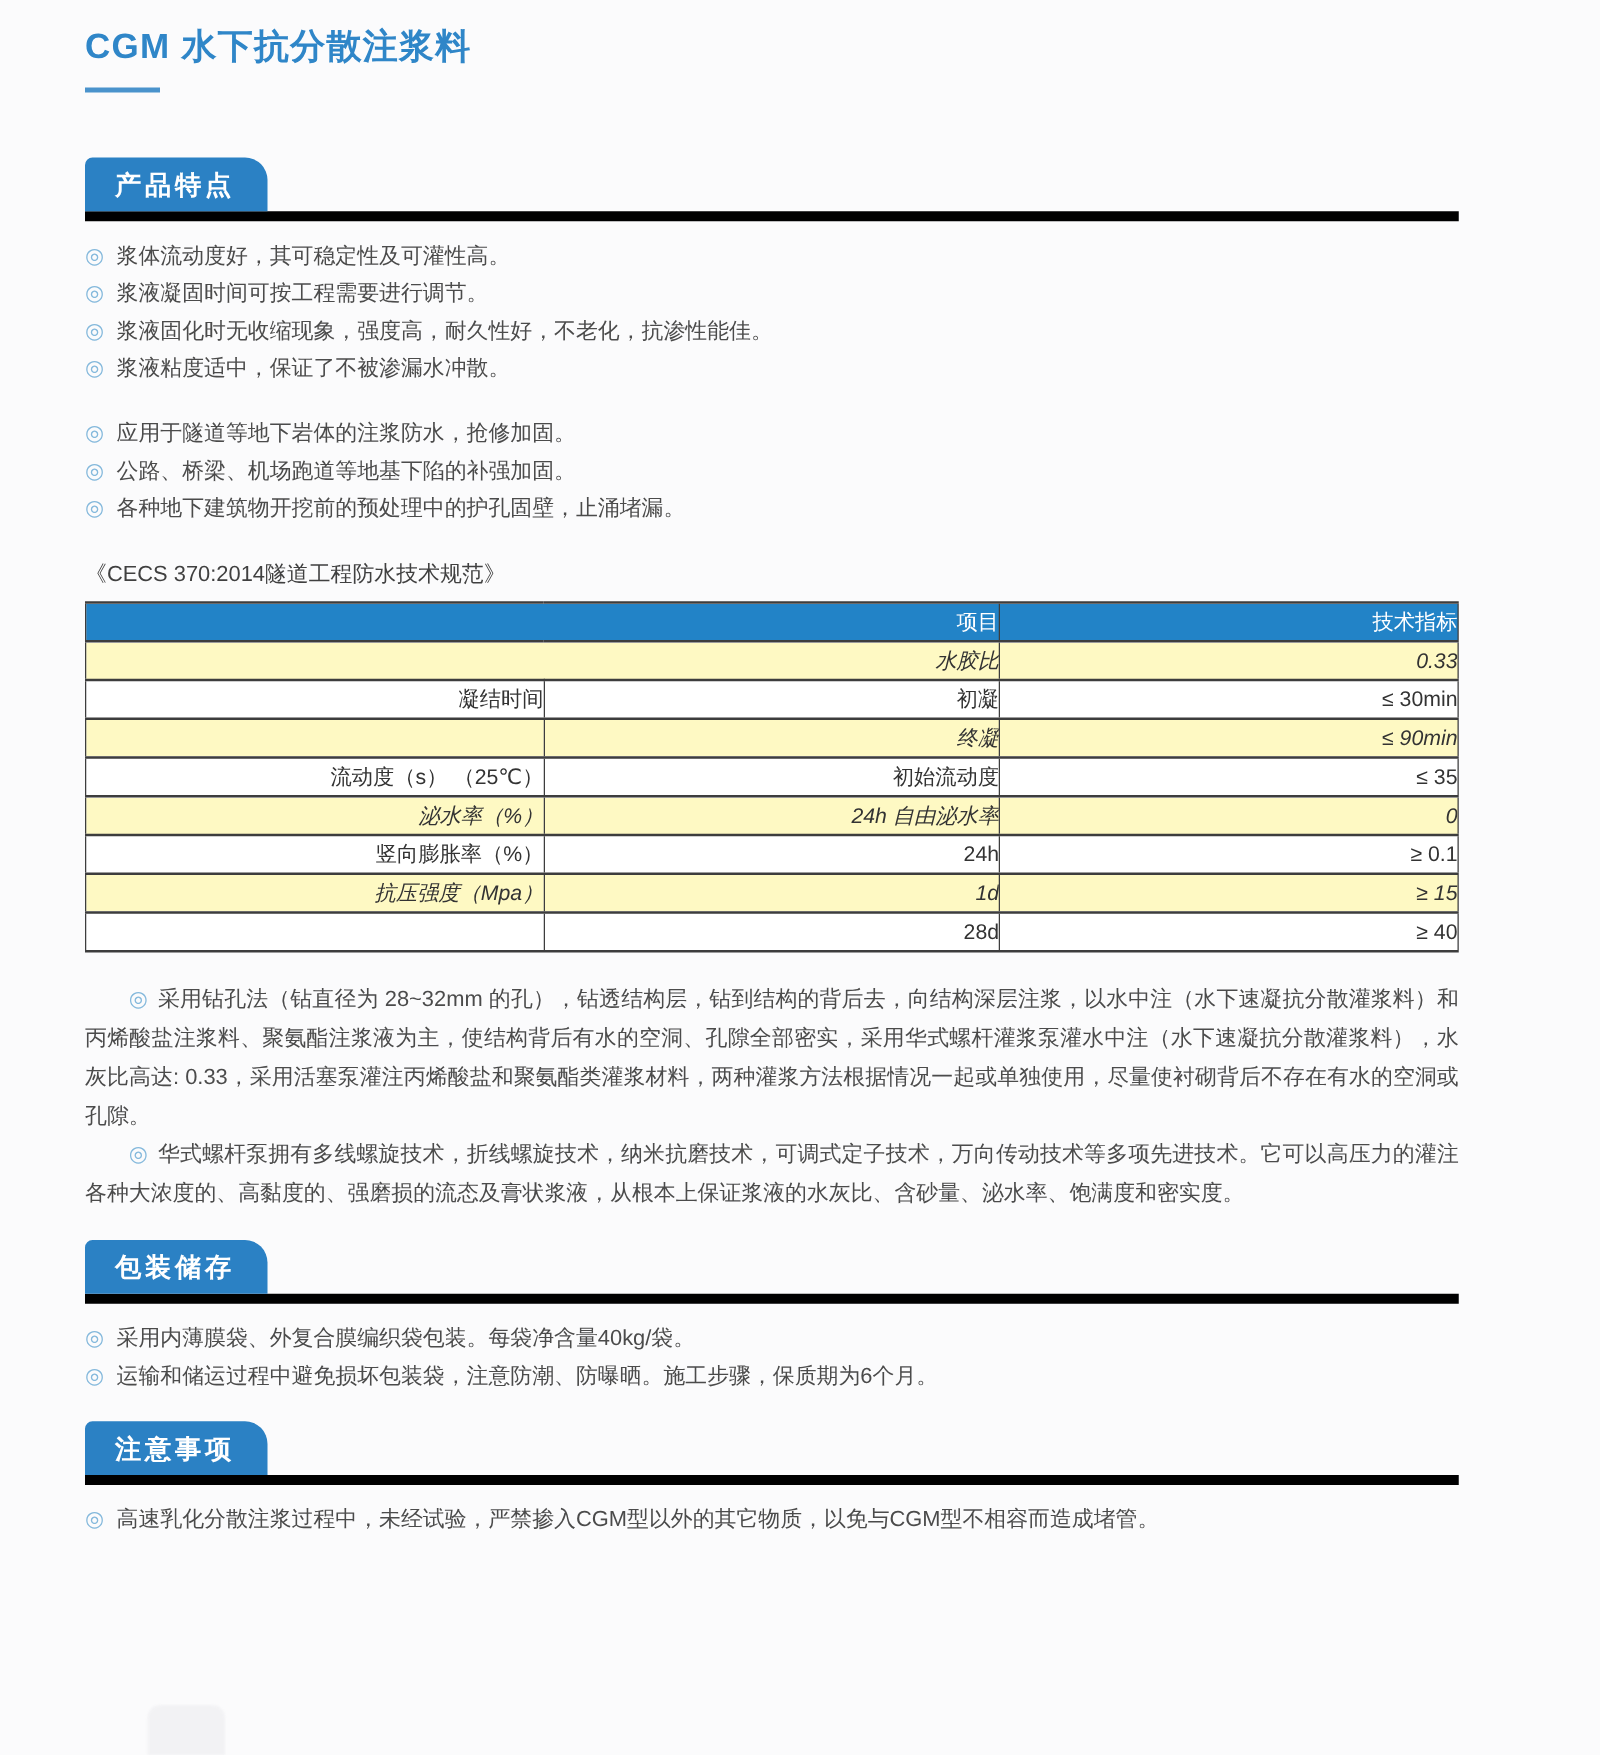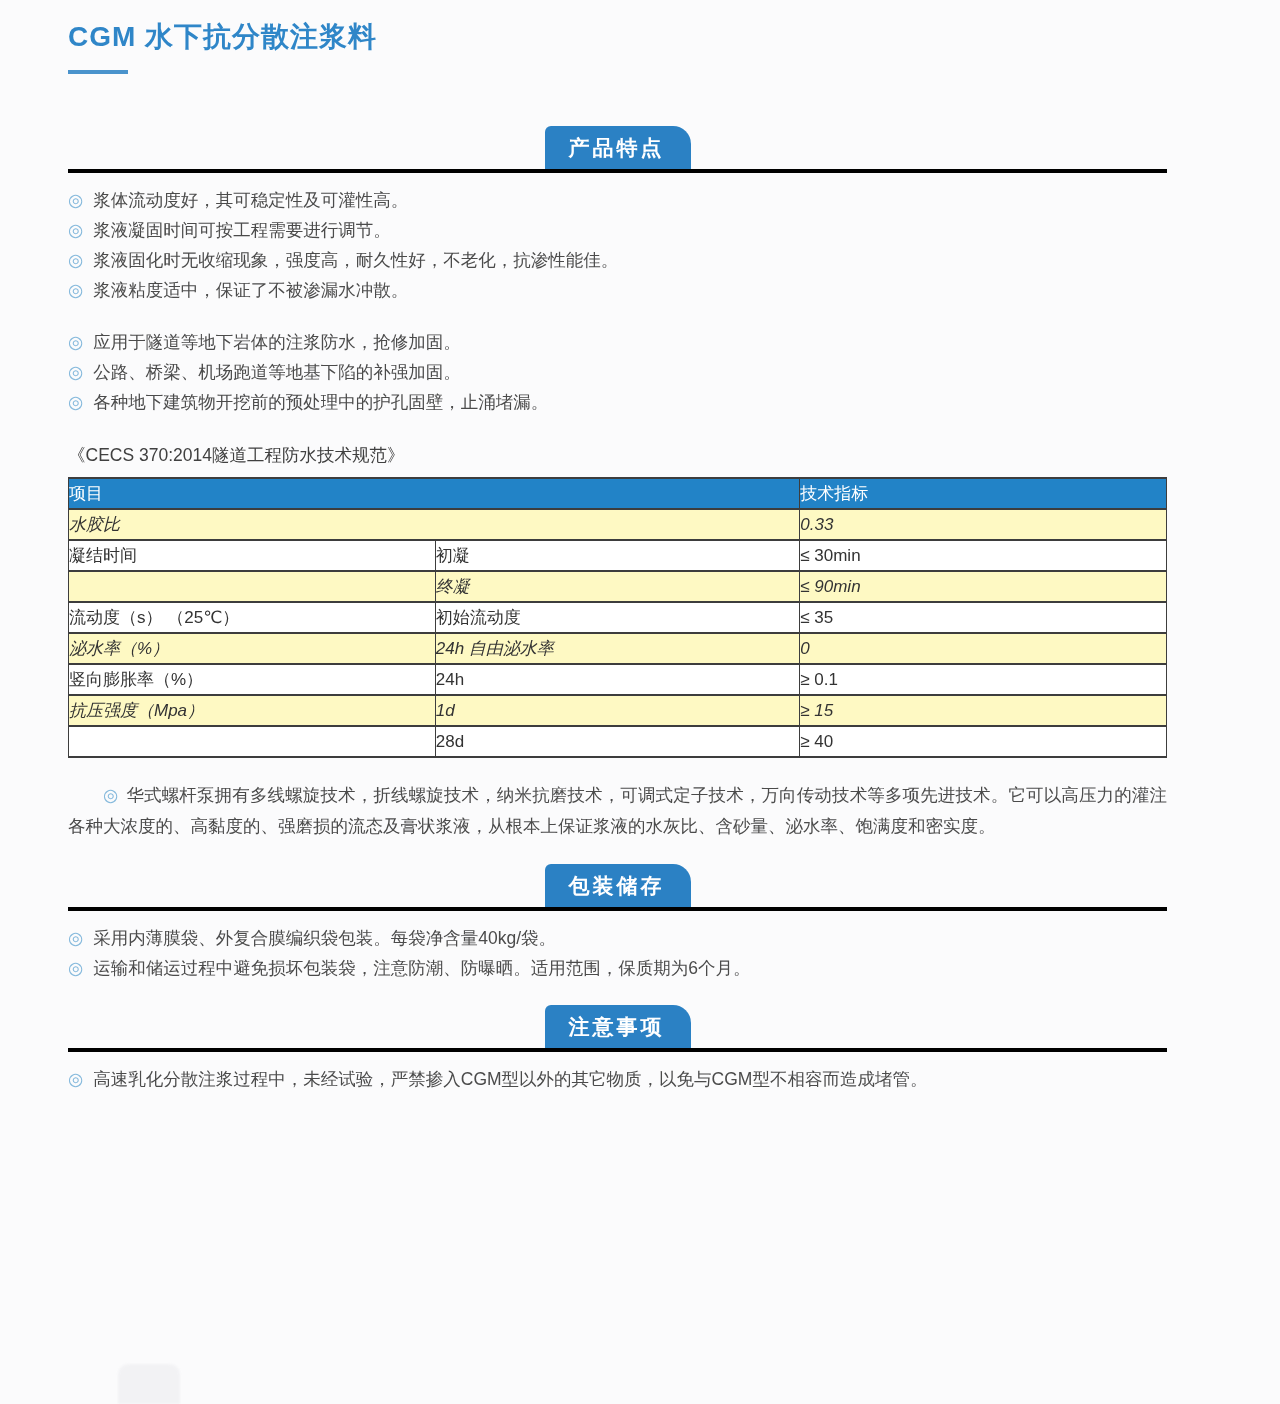--- a/index.html
+++ b/index.html
@@ -13,37 +13,37 @@
   .content { width:1099px; margin-left:68px; padding-top:20px; position:relative; }
 
   .page-title {
     margin:0; color:#2f86c8; font-size:28px; font-weight:bold;
     letter-spacing:1px; line-height:34px;
   }
   .title-dash { width:60px; height:4px; background:#4a93cc; margin-top:16px; }
 
   .section { margin-top:22px; }
   .section.first { margin-top:52px; }
-  .section-head { border-bottom:4px solid #000000;text-align:center; }
+  .section-head { border-bottom:8px solid #000000; }
   .tab {
     display:inline-block; background:#2b81c4; color:#fff;
     font-size:21px; font-weight:bold; letter-spacing:3px;
     padding:8px 26px 7px 24px; border-radius:6px 18px 0 0;
   }
 
   ul.bullets { list-style:none; margin:12px 0 0; padding:0; }
   ul.bullets li { display:flex; align-items:flex-start; font-size:17.5px; color:#4b4b4b; line-height:30px; }
   .bullet { color:#85b9dc; margin-right:10px; flex:0 0 auto; }
 
   .standards { margin-top:5px; text-align:left; color:#404040; font-size:17.5px; line-height:33px; }
 
   table.spec { width:100%; border-collapse:collapse; margin-top:5px; table-layout:fixed; }
   .spec th, .spec td {
     border:1px solid #3d3d3d; border-top:2px solid #3d3d3d; border-bottom:2px solid #3d3d3d;
-    text-align:left; font-size:17px; font-weight:normal;
+    text-align:right; font-size:17px; font-weight:normal;
     height:29px; line-height:29px; padding:0; color:#333; background:#fff;
     overflow:hidden; white-space:nowrap;
   }
   .spec thead th { background:#2283c7; color:#fff; }
   .spec tr.shade td { background:#fef9c3;font-style:italic; }
 
   .paras { margin-top:10px; }
   .paras p {
     margin:0; text-indent:2em; text-align:justify;
     font-size:17.5px; line-height:31px; color:#4b4b4b;
@@ -161,38 +161,39 @@
           <td></td>
           <td>28d</td>
           <td>≥ 40</td>
         </tr>
       </tbody>
     </table>
   </div>
 
   <div class="section">
     <div class="paras">
+      <p><span class="bullet">◎</span><span>采用钻孔法（钻直径为 28~32mm 的孔），钻透结构层，钻到结构的背后去，向结构深层注浆，以水中注（水下速凝抗分散灌浆料）和丙烯酸盐注浆料、聚氨酯注浆液为主，使结构背后有水的空洞、孔隙全部密实，采用华式螺杆灌浆泵灌水中注（水下速凝抗分散灌浆料），水灰比高达: 0.33，采用活塞泵灌注丙烯酸盐和聚氨酯类灌浆材料，两种灌浆方法根据情况一起或单独使用，尽量使衬砌背后不存在有水的空洞或孔隙。</span></p>
       <p><span class="bullet">◎</span><span>华式螺杆泵拥有多线螺旋技术，折线螺旋技术，纳米抗磨技术，可调式定子技术，万向传动技术等多项先进技术。它可以高压力的灌注各种大浓度的、高黏度的、强磨损的流态及膏状浆液，从根本上保证浆液的水灰比、含砂量、泌水率、饱满度和密实度。</span></p>
     </div>
   </div>
 
   <div class="section">
     <div class="section-head">
       <div class="tab">
         <span>包装储存</span>
       </div>
     </div>
     <ul class="bullets">
       <li>
           <span class="bullet">◎</span>
           <span>采用内薄膜袋、外复合膜编织袋包装。每袋净含量40kg/袋。</span>
         </li>
       <li>
           <span class="bullet">◎</span>
-          <span>运输和储运过程中避免损坏包装袋，注意防潮、防曝晒。适用范围，保质期为6个月。</span>
+          <span>运输和储运过程中避免损坏包装袋，注意防潮、防曝晒。施工步骤，保质期为6个月。</span>
         </li>
     </ul>
   </div>
 
   <div class="section">
     <div class="section-head">
       <div class="tab">
         <span>注意事项</span>
       </div>
     </div>

